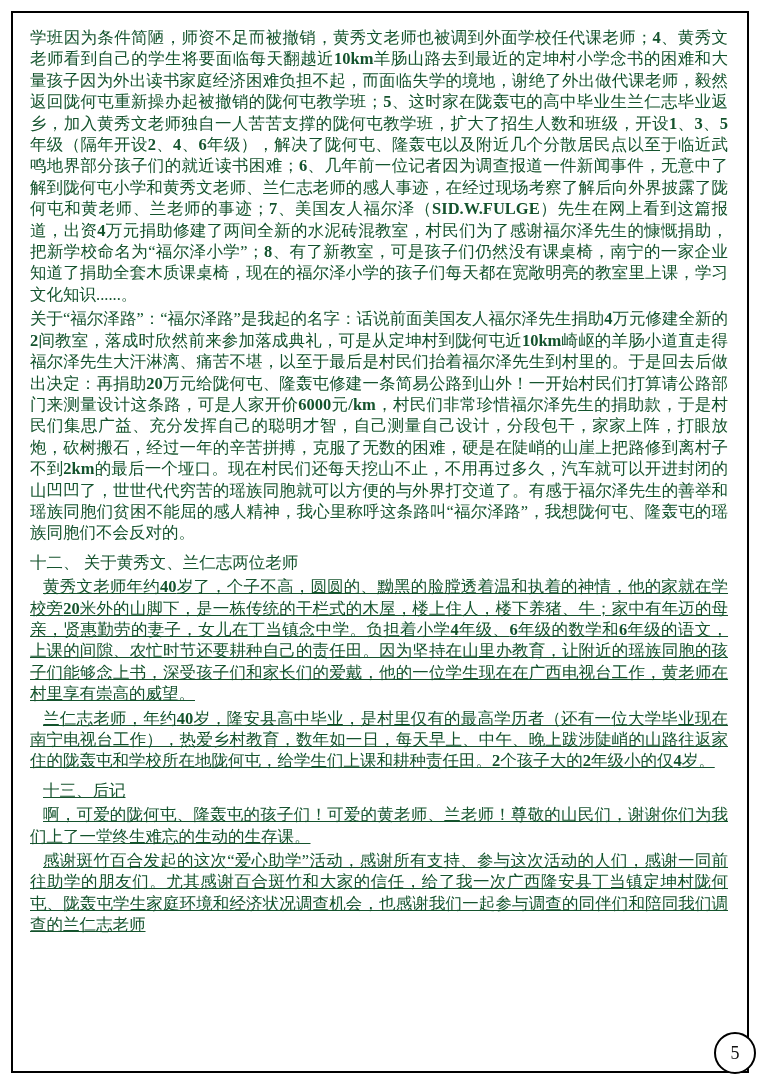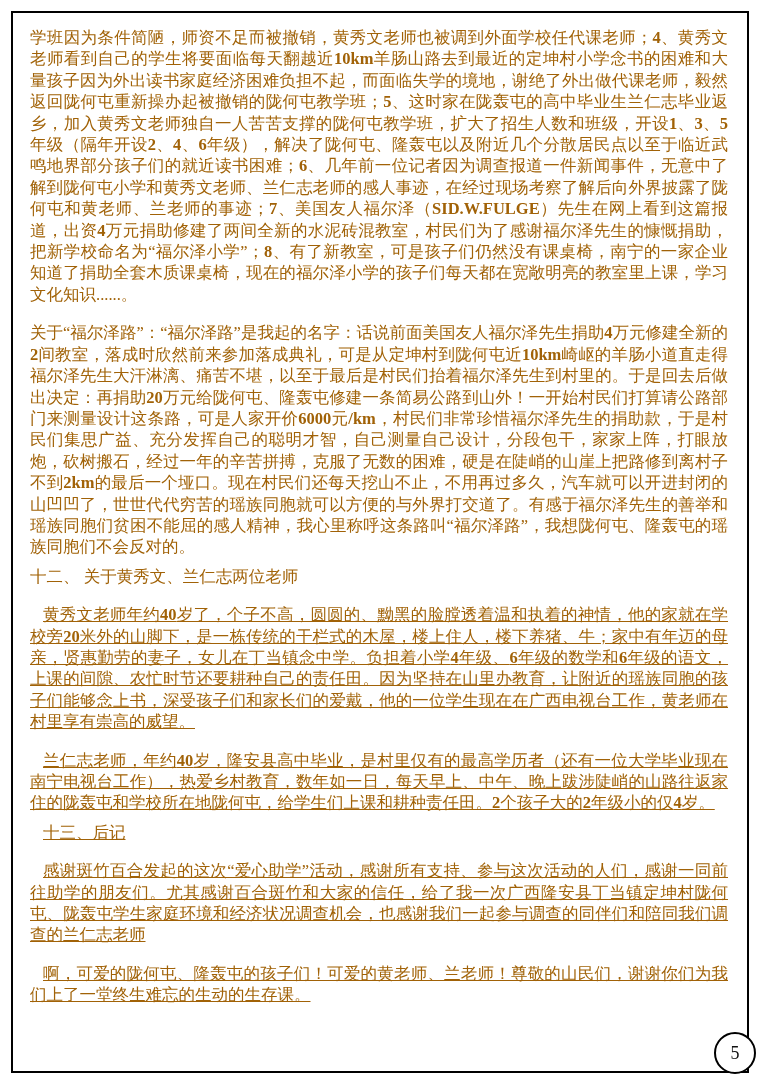--- a/index.html
+++ b/index.html
@@ -12,28 +12,28 @@
   }
   .page-border {
     position:absolute;
     left:11px; top:11px; right:11px; bottom:8px;
     border:2px solid #000000;
     box-sizing:border-box;
   }
   .doc {
     position:absolute;
     left:30px; right:32px; top:27px;
-    color:#a16207;
+    color:#14532d;
     font-size:16.5px;
     line-height:21.4px;
     text-align:justify;
     letter-spacing:0;
   }
   .doc p { margin:0; }
-  .doc p.para { margin-top:17px; }
+  .doc p.para { margin-top:3px; }
   .doc p.para:first-child { margin-top:0; }
   .doc p.heading { margin-top:8px; margin-bottom:2px; }
   .doc p.indent { text-indent:13px;text-decoration:underline; }
   .doc b { font-weight:bold; }
   .page-number-badge {
     position:absolute;
     left:714px; top:1032px;
     width:42px; height:42px;
     box-sizing:border-box;
     border:2px solid #000000;
@@ -49,19 +49,19 @@
 
 <div class="page-border"></div>
 
 <div class="doc">
     <p class="para">学班因为条件简陋，师资不足而被撤销，黄秀文老师也被调到外面学校任代课老师；<b>4</b>、黄秀文老师看到自己的学生将要面临每天翻越近<b>10km</b>羊肠山路去到最近的定坤村小学念书的困难和大量孩子因为外出读书家庭经济困难负担不起，而面临失学的境地，谢绝了外出做代课老师，毅然返回陇何屯重新操办起被撤销的陇何屯教学班；<b>5</b>、这时家在陇轰屯的高中毕业生兰仁志毕业返乡，加入黄秀文老师独自一人苦苦支撑的陇何屯教学班，扩大了招生人数和班级，开设<b>1</b>、<b>3</b>、<b>5</b>年级（隔年开设<b>2</b>、<b>4</b>、<b>6</b>年级），解决了陇何屯、隆轰屯以及附近几个分散居民点以至于临近武鸣地界部分孩子们的就近读书困难；<b>6</b>、几年前一位记者因为调查报道一件新闻事件，无意中了解到陇何屯小学和黄秀文老师、兰仁志老师的感人事迹，在经过现场考察了解后向外界披露了陇何屯和黄老师、兰老师的事迹；<b>7</b>、美国友人福尔泽（<b>SID.W.FULGE</b>）先生在网上看到这篇报道，出资<b>4</b>万元捐助修建了两间全新的水泥砖混教室，村民们为了感谢福尔泽先生的慷慨捐助，把新学校命名为“福尔泽小学”；<b>8</b>、有了新教室，可是孩子们仍然没有课桌椅，南宁的一家企业知道了捐助全套木质课桌椅，现在的福尔泽小学的孩子们每天都在宽敞明亮的教室里上课，学习文化知识......。</p>
     <p class="para">关于“福尔泽路”：“福尔泽路”是我起的名字：话说前面美国友人福尔泽先生捐助<b>4</b>万元修建全新的<b>2</b>间教室，落成时欣然前来参加落成典礼，可是从定坤村到陇何屯近<b>10km</b>崎岖的羊肠小道直走得福尔泽先生大汗淋漓、痛苦不堪，以至于最后是村民们抬着福尔泽先生到村里的。于是回去后做出决定：再捐助<b>20</b>万元给陇何屯、隆轰屯修建一条简易公路到山外！一开始村民们打算请公路部门来测量设计这条路，可是人家开价<b>6000</b>元<b>/km</b>，村民们非常珍惜福尔泽先生的捐助款，于是村民们集思广益、充分发挥自己的聪明才智，自己测量自己设计，分段包干，家家上阵，打眼放炮，砍树搬石，经过一年的辛苦拼搏，克服了无数的困难，硬是在陡峭的山崖上把路修到离村子不到<b>2km</b>的最后一个垭口。现在村民们还每天挖山不止，不用再过多久，汽车就可以开进封闭的山凹凹了，世世代代穷苦的瑶族同胞就可以方便的与外界打交道了。有感于福尔泽先生的善举和瑶族同胞们贫困不能屈的感人精神，我心里称呼这条路叫“福尔泽路”，我想陇何屯、隆轰屯的瑶族同胞们不会反对的。</p>
     <p class="heading">十二、 关于黄秀文、兰仁志两位老师</p>
     <p class="para indent">黄秀文老师年约<b>40</b>岁了，个子不高，圆圆的、黝黑的脸膛透着温和执着的神情，他的家就在学校旁<b>20</b>米外的山脚下，是一栋传统的干栏式的木屋，楼上住人，楼下养猪、牛；家中有年迈的母亲，贤惠勤劳的妻子，女儿在丁当镇念中学。负担着小学<b>4</b>年级、<b>6</b>年级的数学和<b>6</b>年级的语文，上课的间隙、农忙时节还要耕种自己的责任田。因为坚持在山里办教育，让附近的瑶族同胞的孩子们能够念上书，深受孩子们和家长们的爱戴，他的一位学生现在在广西电视台工作，黄老师在村里享有崇高的威望。</p>
     <p class="para indent">兰仁志老师，年约<b>40</b>岁，隆安县高中毕业，是村里仅有的最高学历者（还有一位大学毕业现在南宁电视台工作），热爱乡村教育，数年如一日，每天早上、中午、晚上跋涉陡峭的山路往返家住的陇轰屯和学校所在地陇何屯，给学生们上课和耕种责任田。<b>2</b>个孩子大的<b>2</b>年级小的仅<b>4</b>岁。</p>
     <p class="heading indent">十三、后记</p>
+    <p class="para indent">啊，可爱的陇何屯、隆轰屯的孩子们！可爱的黄老师、兰老师！尊敬的山民们，谢谢你们为我们上了一堂终生难忘的生动的生存课。</p>
     <p class="para indent">感谢斑竹百合发起的这次“爱心助学”活动，感谢所有支持、参与这次活动的人们，感谢一同前往助学的朋友们。尤其感谢百合斑竹和大家的信任，给了我一次广西隆安县丁当镇定坤村陇何屯、陇轰屯学生家庭环境和经济状况调查机会，也感谢我们一起参与调查的同伴们和陪同我们调查的兰仁志老师</p>
-    <p class="para indent">啊，可爱的陇何屯、隆轰屯的孩子们！可爱的黄老师、兰老师！尊敬的山民们，谢谢你们为我们上了一堂终生难忘的生动的生存课。</p>
   </div>
 
 <div class="page-number-badge">
   <span>5</span>
 </div>
 
 </body></html>

